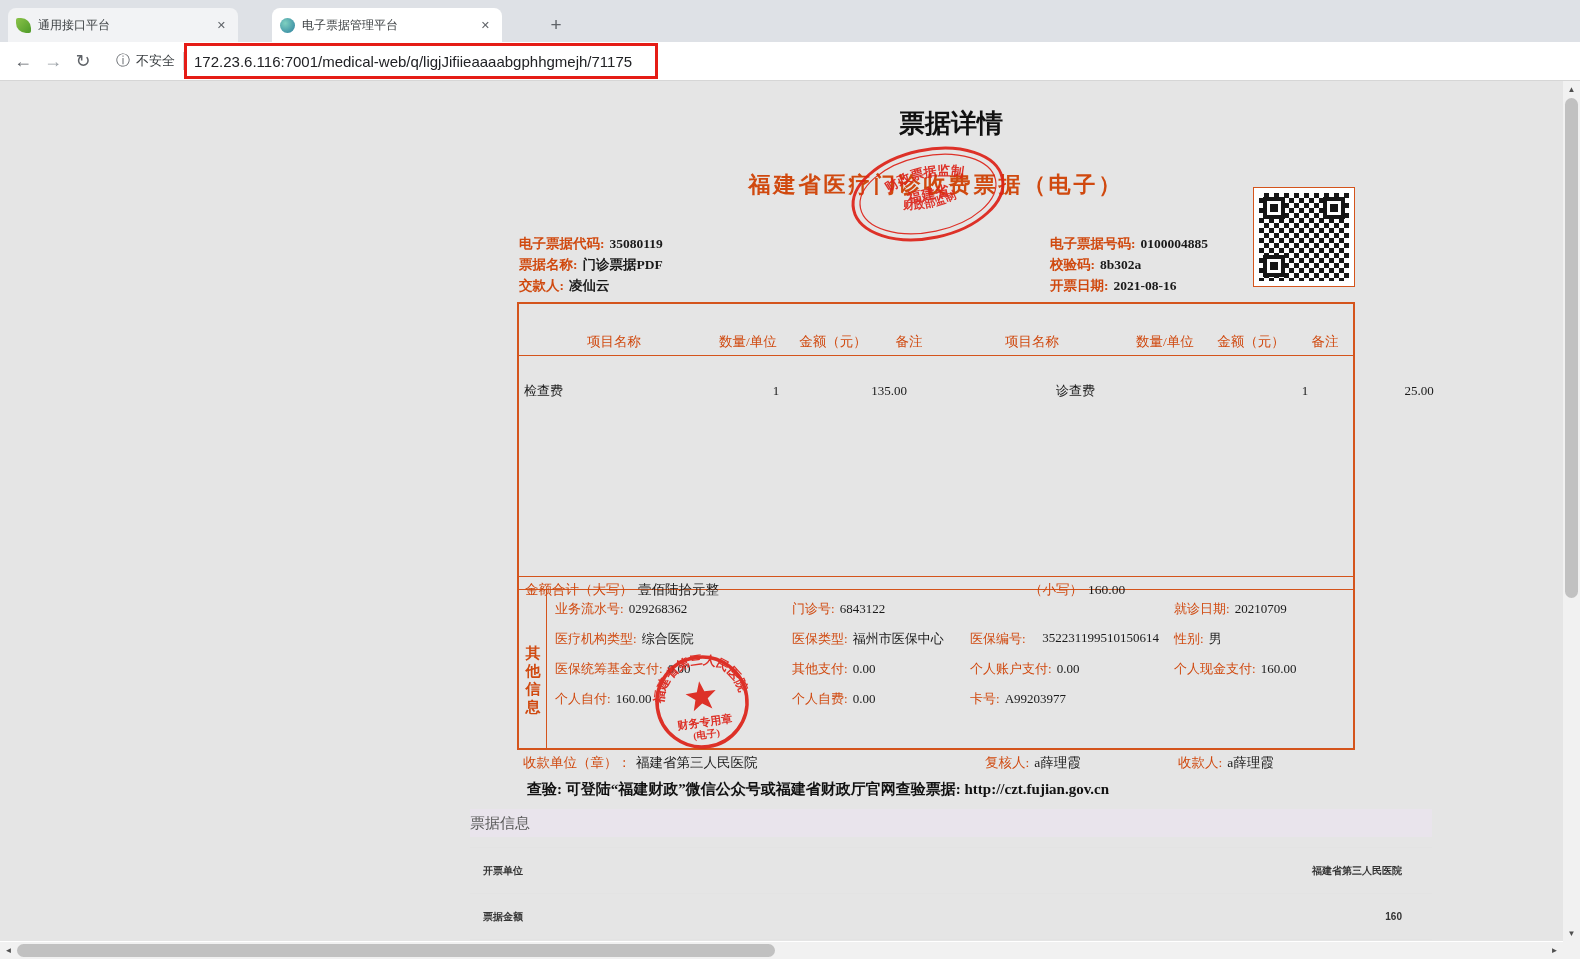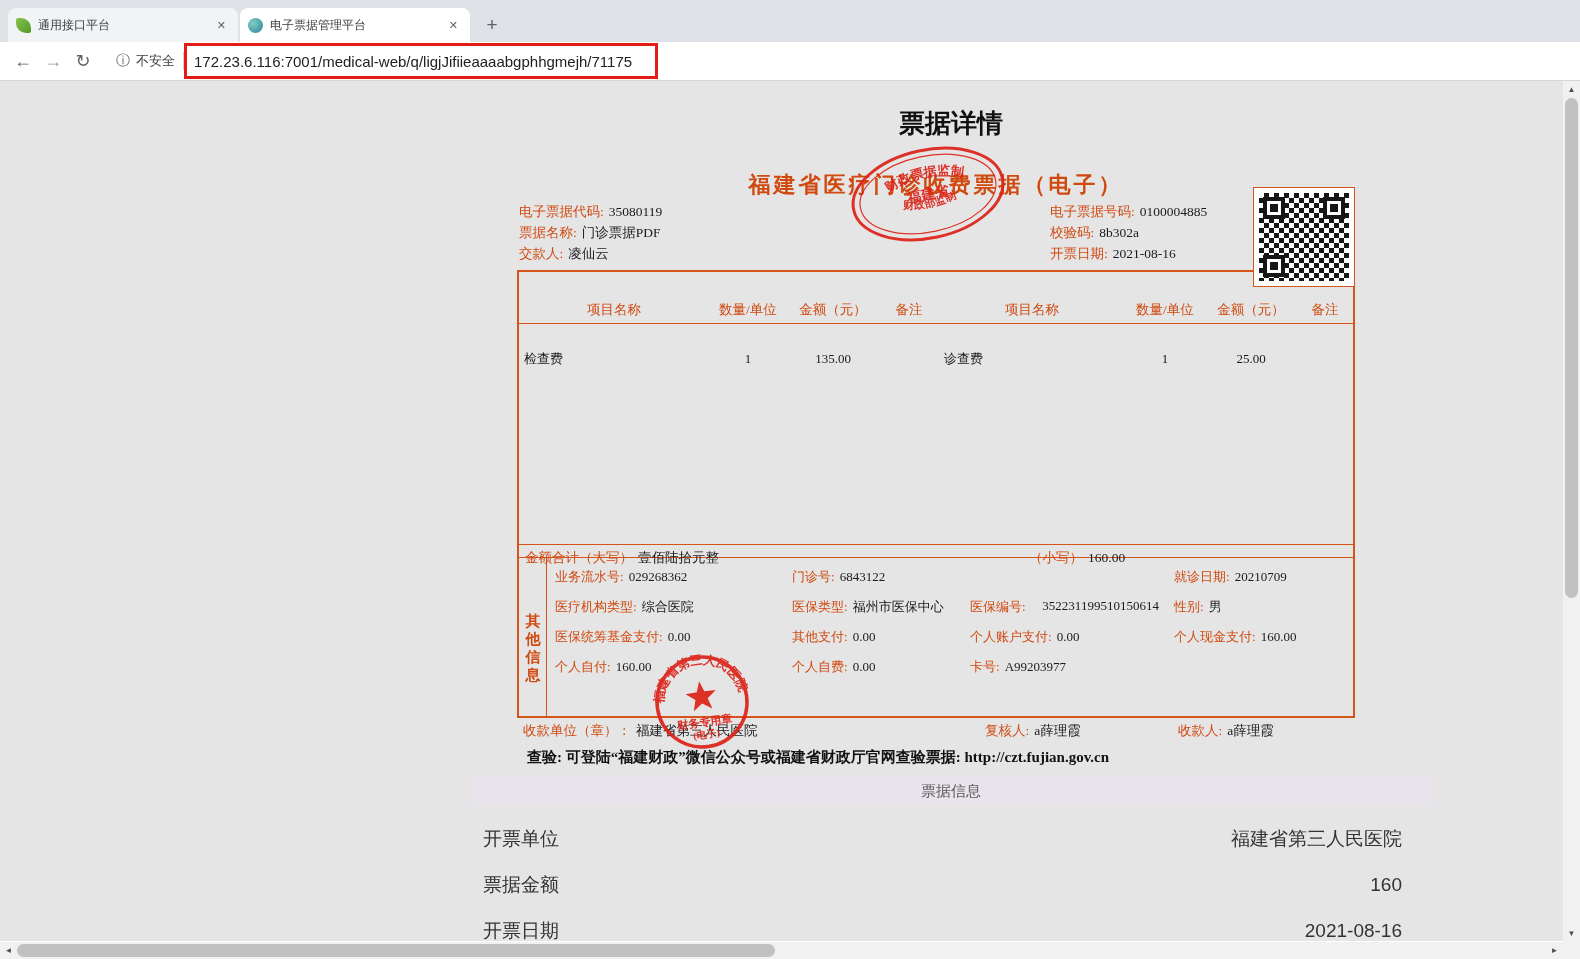--- a/index.html
+++ b/index.html
@@ -1,21 +1,21 @@
 <!DOCTYPE html>
 <html><head>
 <meta charset="utf-8">
 <style>
   * { margin:0; padding:0; box-sizing:border-box; }
   html,body { width:1580px; height:959px; overflow:hidden; background:#fff;
               font-family:"Liberation Sans","DejaVu Sans",sans-serif; }
 
   
   .chrome { width:100%; }
-  .tabstrip { height:42px; background:#dee1e6; display:flex; align-items:flex-end; padding-left:8px; }
+  .tabstrip { height:42px; background:#dee1e6; display:flex; align-items:flex-end; padding-left:8px;gap:32px; }
   .tab { width:230px; height:34px; background:#f2f3f5; border-radius:8px 8px 0 0; display:flex;
          align-items:center; padding:0 8px; margin-right:2px; position:relative; }
   .tab.active { background:#fff; }
   .favicon { width:15px; height:15px; flex:0 0 15px; margin-right:7px; }
   .fav-leaf { background:linear-gradient(135deg,#8bc34a,#4e9a28); border-radius:2px 10px 2px 10px; }
   .fav-app  { background:radial-gradient(circle at 35% 35%,#7fd0c0,#2b7f9e); border-radius:50%; }
   .tab-title { font-size:12px; color:#3c4043; white-space:nowrap; overflow:hidden;
                text-overflow:ellipsis; flex:1; }
   .tab-close { font-size:11px; color:#5f6368; padding:2px 4px; border-radius:50%; }
   .newtab { width:28px; height:28px; margin:0 0 3px 6px; font-size:19px; color:#5f6368;
@@ -36,33 +36,33 @@
   
   .viewport { position:relative; width:1563px; height:860px; overflow:hidden; background:#e5e5e5; }
   .content { width:962px; margin-left:470px; padding-top:24px; }
   .page-title { font-size:26px; font-weight:bold; color:#111; text-align:center; height:36px;
                 line-height:36px; font-family:"Liberation Sans",sans-serif; }
 
   .invoice { position:relative; width:838px; margin-left:47px; margin-top:28px;
              font-family:"Liberation Serif","DejaVu Serif",serif; }
   .inv-title { text-align:center; font-size:22px; font-weight:bold; letter-spacing:3px;
                color:#d0490f; height:32px; line-height:32px; }
-  .inv-head { position:relative; height:63px; }
+  .inv-head { margin-top:32px; position:relative; height:63px;font-weight:bold; }
   .head-col { position:absolute; top:0; }
   .head-left { left:2px; } .head-right { left:533px; }
   .hfield { line-height:21px; font-size:13.5px; }
   .lbl { color:#d0490f; margin-right:5px; }
   .val { color:#1a1a1a; }
 
   .inv-table { margin-top:6px; border:2px solid #d4541c; }
   .tgrid { display:grid; grid-template-columns:190px 78px 92px 60px 186px 80px 92px 1fr;margin-top:24px; }
   .thead { border-bottom:1px solid #d4541c; height:28px; align-items:center; }
   .thead .cell { text-align:center; color:#d0490f; font-size:13.5px; }
   .tbody { min-height:196px; }
-  .trow { height:22px; align-items:center; }
+  .trow { height:22px; align-items:center;gap:28px; }
   .trow .cell { font-size:13px; color:#1a1a1a; text-align:center; }
   .trow .cell.name { text-align:left; padding-left:5px; }
   .total-row { position:relative; height:14px; line-height:26px; border-top:1px solid #d4541c;
                border-bottom:1px solid #d4541c; padding-left:6px; font-size:13.5px; }
   .total-lower { position:absolute; left:510px; top:0; }
   .other-info { display:flex; height:158px; }
   .oi-side { width:28px; border-right:1px solid #d4541c; display:flex; align-items:center;
              justify-content:center; }
   .oi-side span { writing-mode:vertical-lr; text-orientation:upright; letter-spacing:18px;
                   color:#d0490f; font-size:15px; font-weight:bold; }
@@ -90,24 +90,24 @@
 
   
   .stamp-oval { position:absolute; left:327px; top:-25px; transform:rotate(-12deg); opacity:.92; }
   .stamp-round { position:absolute; left:125px; top:473px; transform:rotate(-8deg); opacity:.92; }
   .stamp-oval text, .stamp-round text { font-family:"Liberation Serif","DejaVu Serif",serif;
                                         fill:#dd2218; font-weight:bold; }
 
   
   .info-section { margin-top:10px; }
   .info-header { height:28px; line-height:28px; background:#e9e4ec; color:#5a5a5a; font-size:15px;
-                 text-align:center; }
+                 text-align:left; }
   .info-rows { margin-top:10px; border-top:1px solid #e3e3e3; }
   .info-row { height:46px; display:flex; align-items:center; justify-content:space-between;
-              border-bottom:1px solid #e3e3e3; padding:0 30px 0 13px; font-size:19px; color:#333; }
+              border-bottom:1px solid #e3e3e3; padding:0 30px 0 13px; font-size:10px; color:#333;font-weight:bold; }
 
   
   .hscroll { position:absolute; left:0; bottom:0; width:1563px; height:17px; background:#f1f1f1;
              display:flex; align-items:center; }
   .vscroll { position:absolute; right:0; top:81px; width:17px; height:861px; background:#f1f1f1; }
   .sb-arrow { width:17px; height:17px; font-size:8px; color:#505050; display:flex;
               align-items:center; justify-content:center; flex:0 0 17px; }
   .hthumb { position:absolute; left:17px; top:2px; width:758px; height:13px; background:#c1c1c1;
             border-radius:7px; }
   .vthumb { position:absolute; top:17px; left:2px; width:13px; height:500px; background:#c1c1c1;

